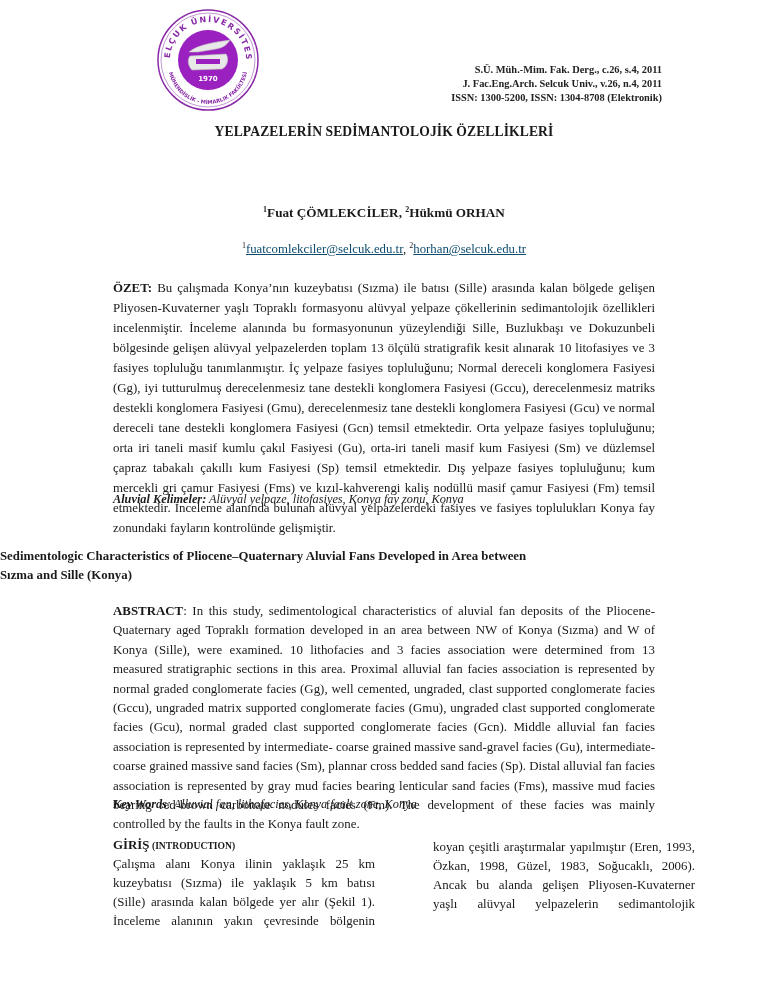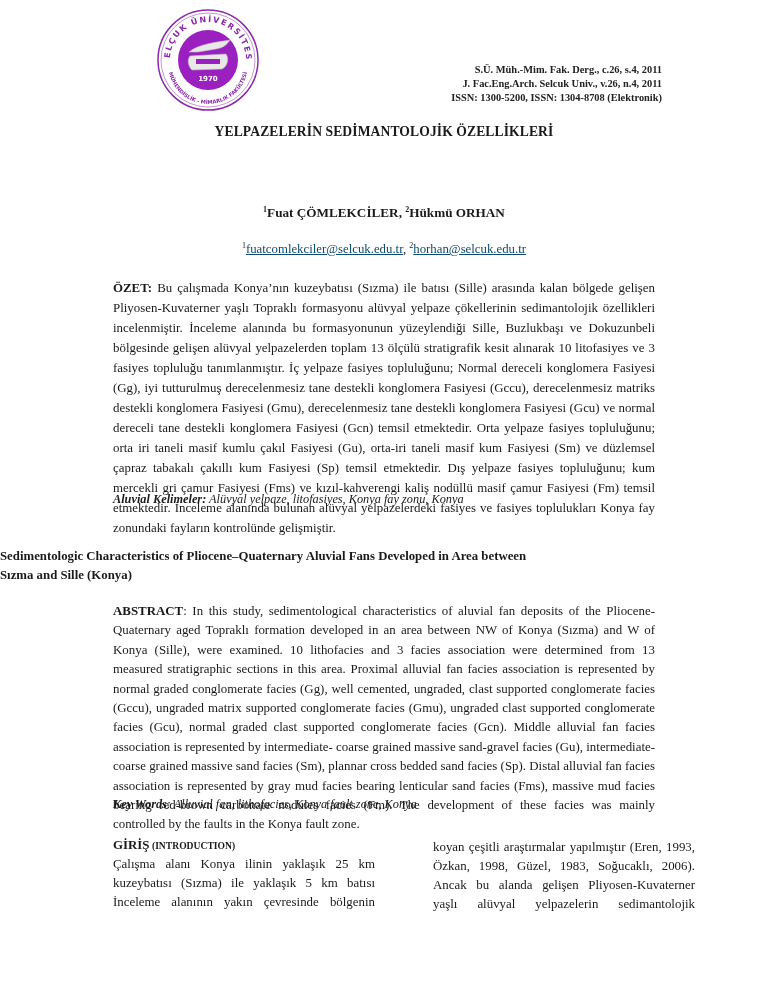--- a/index.html
+++ b/index.html
@@ -99,20 +99,21 @@
 <div class="kw" style="top:797px;">
   <b>Key Words</b><i>: Alluvial fan, lithofacies, Konya fault zone, Konya</i>
 </div>
 
 <div class="col col-left">
   <div class="sec-head">
     <span>GİRİŞ</span><span class="small"> (INTRODUCTION)</span>
   </div>
   <span class="jl">Çalışma alanı Konya ilinin yaklaşık 25 km</span>
   <span class="jl">kuzeybatısı (Sızma) ile yaklaşık 5 km batısı</span>
+  <span class="jl">(Sille) arasında kalan bölgede yer alır (Şekil 1).</span>
   <span class="jl">İnceleme alanının yakın çevresinde bölgenin</span>
 </div>
 
 <div class="col col-right" style="top:838px;">
   <span class="jl">koyan çeşitli araştırmalar yapılmıştır (Eren, 1993,</span>
   <span class="jl">Özkan, 1998, Güzel, 1983, Soğucaklı, 2006).</span>
   <span class="jl">Ancak bu alanda gelişen Pliyosen-Kuvaterner</span>
   <span class="jl">yaşlı alüvyal yelpazelerin sedimantolojik</span>
 </div>
 

